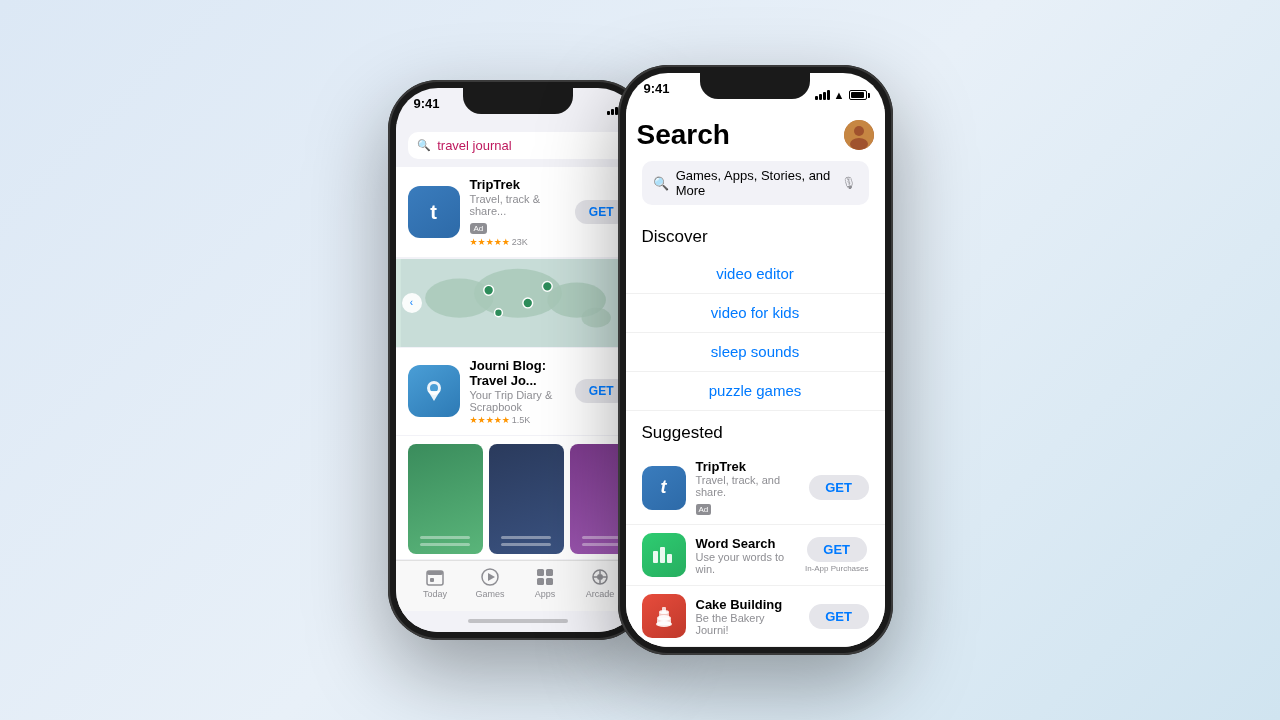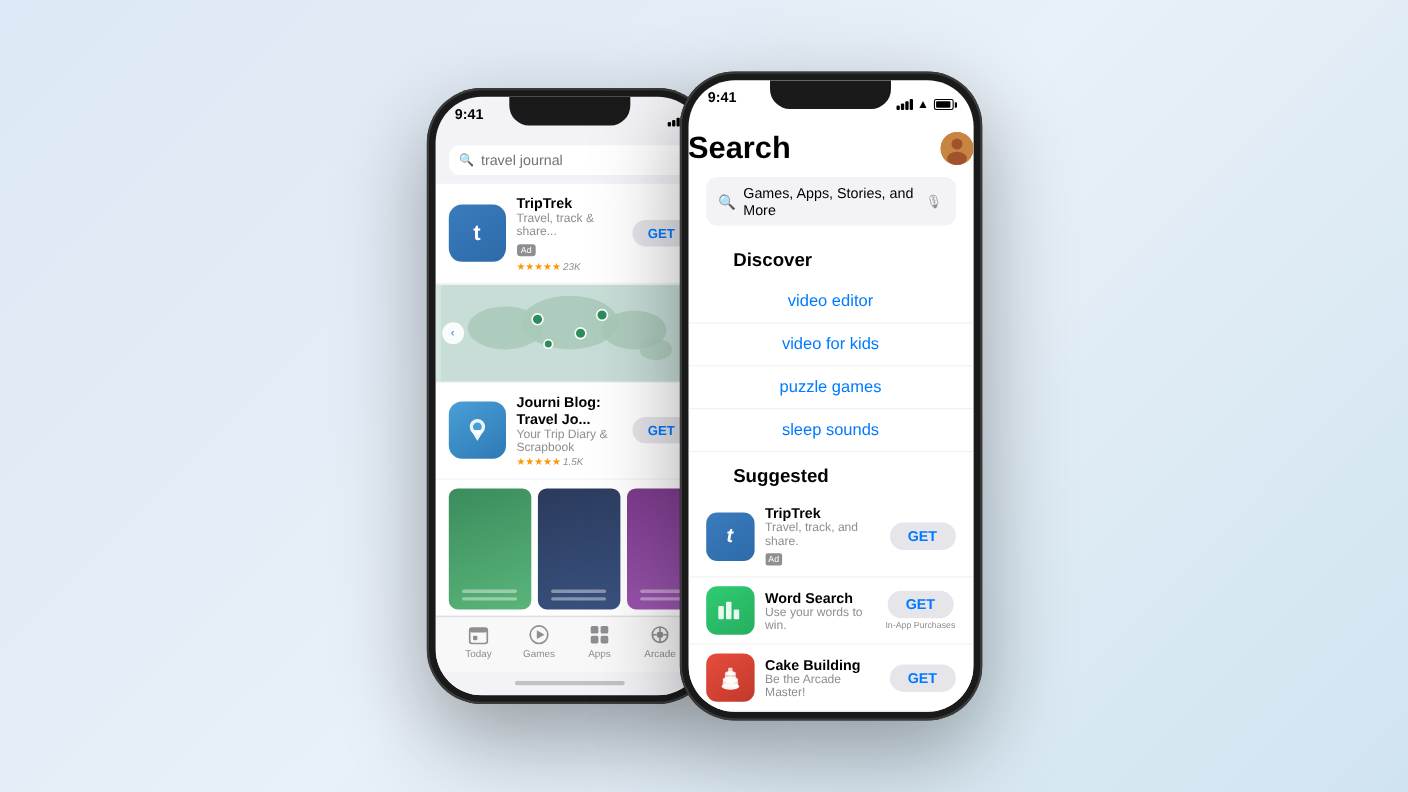--- a/index.html
+++ b/index.html
@@ -125,21 +125,21 @@
       gap: 6px;
     }
 
     .search-icon-small {
       color: #8e8e93;
       font-size: 11px;
     }
 
     .search-text {
       font-size: 13px;
-      color: #737373;
+      color: #be185d;
     }
 
     .app-result-card {
       background: #fff;
       margin: 0 0 1px 0;
       padding: 10px 12px;
     }
 
     .app-result-top {
       display: flex;
@@ -199,21 +199,20 @@
     }
 
     .stars {
       color: #ff9500;
       font-size: 9px;
     }
 
     .rating-count {
       font-size: 9px;
       color: #8e8e93;
-      font-style: italic;
     }
 
     .get-btn-small {
       background: #e5e5ea;
       color: #007aff;
       border: none;
       border-radius: 14px;
       padding: 5px 14px;
       font-size: 12px;
       font-weight: 600;
@@ -319,21 +318,21 @@
     
     .search-landing {
       flex: 1;
       overflow: hidden;
       background: #fff;
       display: flex;
       flex-direction: column;
     }
 
     .search-header {
-      padding: 10px 0 6px;
+      padding: 10px 11px 6px;
       display: flex;
       justify-content: space-between;
       align-items: center;
     }
 
     .search-title {
       font-size: 28px;
       font-weight: 700;
       color: #000;
     }
@@ -371,24 +370,23 @@
     }
 
     .divider {
       height: 1px;
       background: #e0e0e0;
       margin: 0 16px;
     }
 
     .section-title {
       font-size: 17px;
-      font-weight: 700;
+      font-weight: 400;
       color: #000;
       padding: 12px 16px 8px;
-      margin-left: 25px;
     }
 
     .discover-item {
       padding: 10px 16px;
       border-bottom: 1px solid #f0f0f0;
       text-align: center;
     }
 
     .discover-link {
       font-size: 15px;
@@ -730,24 +728,24 @@
 
         <div class="section-title">Discover</div>
 
         <div class="discover-item">
           <span class="discover-link">video editor</span>
         </div>
         <div class="discover-item">
           <span class="discover-link">video for kids</span>
         </div>
         <div class="discover-item">
+          <span class="discover-link">sleep sounds</span>
+        </div>
+        <div class="discover-item">
           <span class="discover-link">puzzle games</span>
-        </div>
-        <div class="discover-item">
-          <span class="discover-link">sleep sounds</span>
         </div>
 
         <div class="divider" style="margin: 0 0;"></div>
 
         <div class="section-title">Suggested</div>
 
         <div class="suggested-app">
           <div class="sugg-icon sugg-triptrek">
             <span style="color:white; font-weight:800; font-size:18px; font-style:italic;">t</span>
           </div>
@@ -783,21 +781,21 @@
               <ellipse cx="14" cy="22" rx="8" ry="3" fill="white" opacity="0.9"></ellipse>
               <rect x="7" y="16" width="14" height="7" rx="2" fill="white" opacity="0.8"></rect>
               <ellipse cx="14" cy="16" rx="7" ry="3" fill="white" opacity="0.9"></ellipse>
               <rect x="9" y="10" width="10" height="7" rx="1.5" fill="white" opacity="0.7"></rect>
               <ellipse cx="14" cy="10" rx="5" ry="2" fill="white" opacity="0.9"></ellipse>
               <rect x="12" y="5" width="4" height="6" rx="1" fill="white" opacity="0.8"></rect>
             </svg>
           </div>
           <div class="sugg-info">
             <div class="sugg-name">Cake Building</div>
-            <div class="sugg-desc">Be the Arcade Master!</div>
+            <div class="sugg-desc">Be the Bakery Journi!</div>
           </div>
           <button class="get-btn">GET</button>
         </div>
 
         <div style="flex:1; background:#fff;"></div>
 
       </div>
     </div>
   </div>
 

